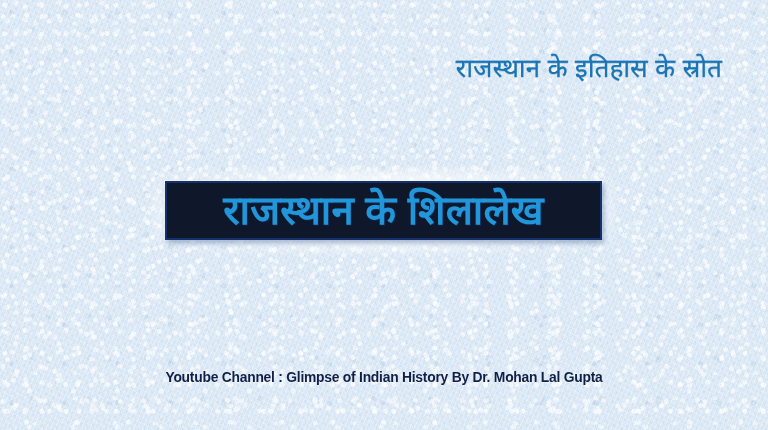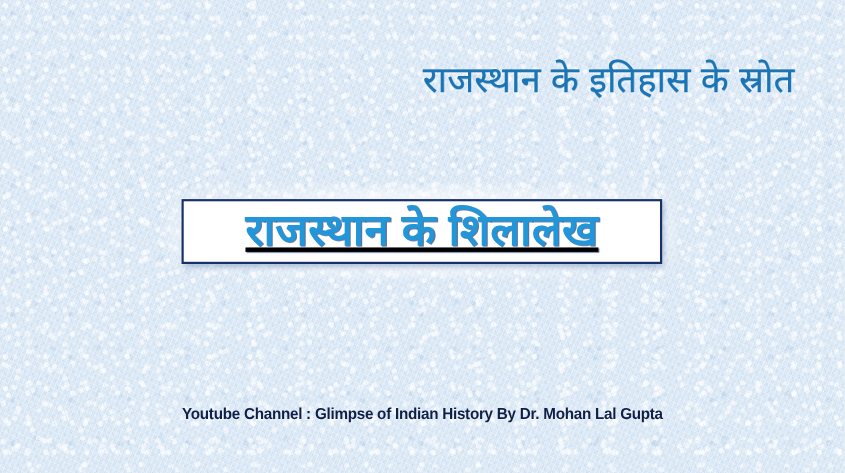--- a/index.html
+++ b/index.html
@@ -70,21 +70,21 @@
   }
 
   
   .heading {
     position: absolute;
     left: 0;
     right: 46px;
     top: 52px;
     text-align: right;
     font-family: "Liberation Sans", "DejaVu Sans", sans-serif;
-    font-size: 33px;
+    font-size: 26px;
     line-height: 1.25;
     font-weight: 400;
     color: #1b74b4;
     letter-spacing: 0.1px;
     white-space: nowrap;
     text-shadow:
        0.5px 0 0 rgba(27,116,180,0.45),
        0 0.5px 0 rgba(27,116,180,0.30),
        0 1px 2px rgba(255,255,255,0.60);
     padding-left: 12px;
@@ -111,31 +111,30 @@
                 rgba(255,255,255,0.95) 0%,
                 rgba(255,255,255,0.72) 45%,
                 rgba(255,255,255,0.22) 72%,
                 rgba(255,255,255,0) 100%);
     filter: blur(3px);
   }
 
   .title-box {
     position: absolute;
     inset: 0;
-    background: #ffffff;
+    background: #0f172a;
     border: 2px solid #16306b;
     box-shadow:
       2px 3px 5px rgba(30,70,130,0.38),
       0 0 0 1px rgba(255,255,255,0.55);
     display: flex;
     align-items: center;
     justify-content: center;
     box-sizing: border-box;
     overflow: hidden;
-    text-decoration: underline;
   }
 
   .title-text {
     font-family: "Liberation Sans", "DejaVu Sans", sans-serif;
     font-size: 40px;
     line-height: 1;
     font-weight: 700;
     color: #2196d8;
     white-space: nowrap;
     letter-spacing: 0.3px;

